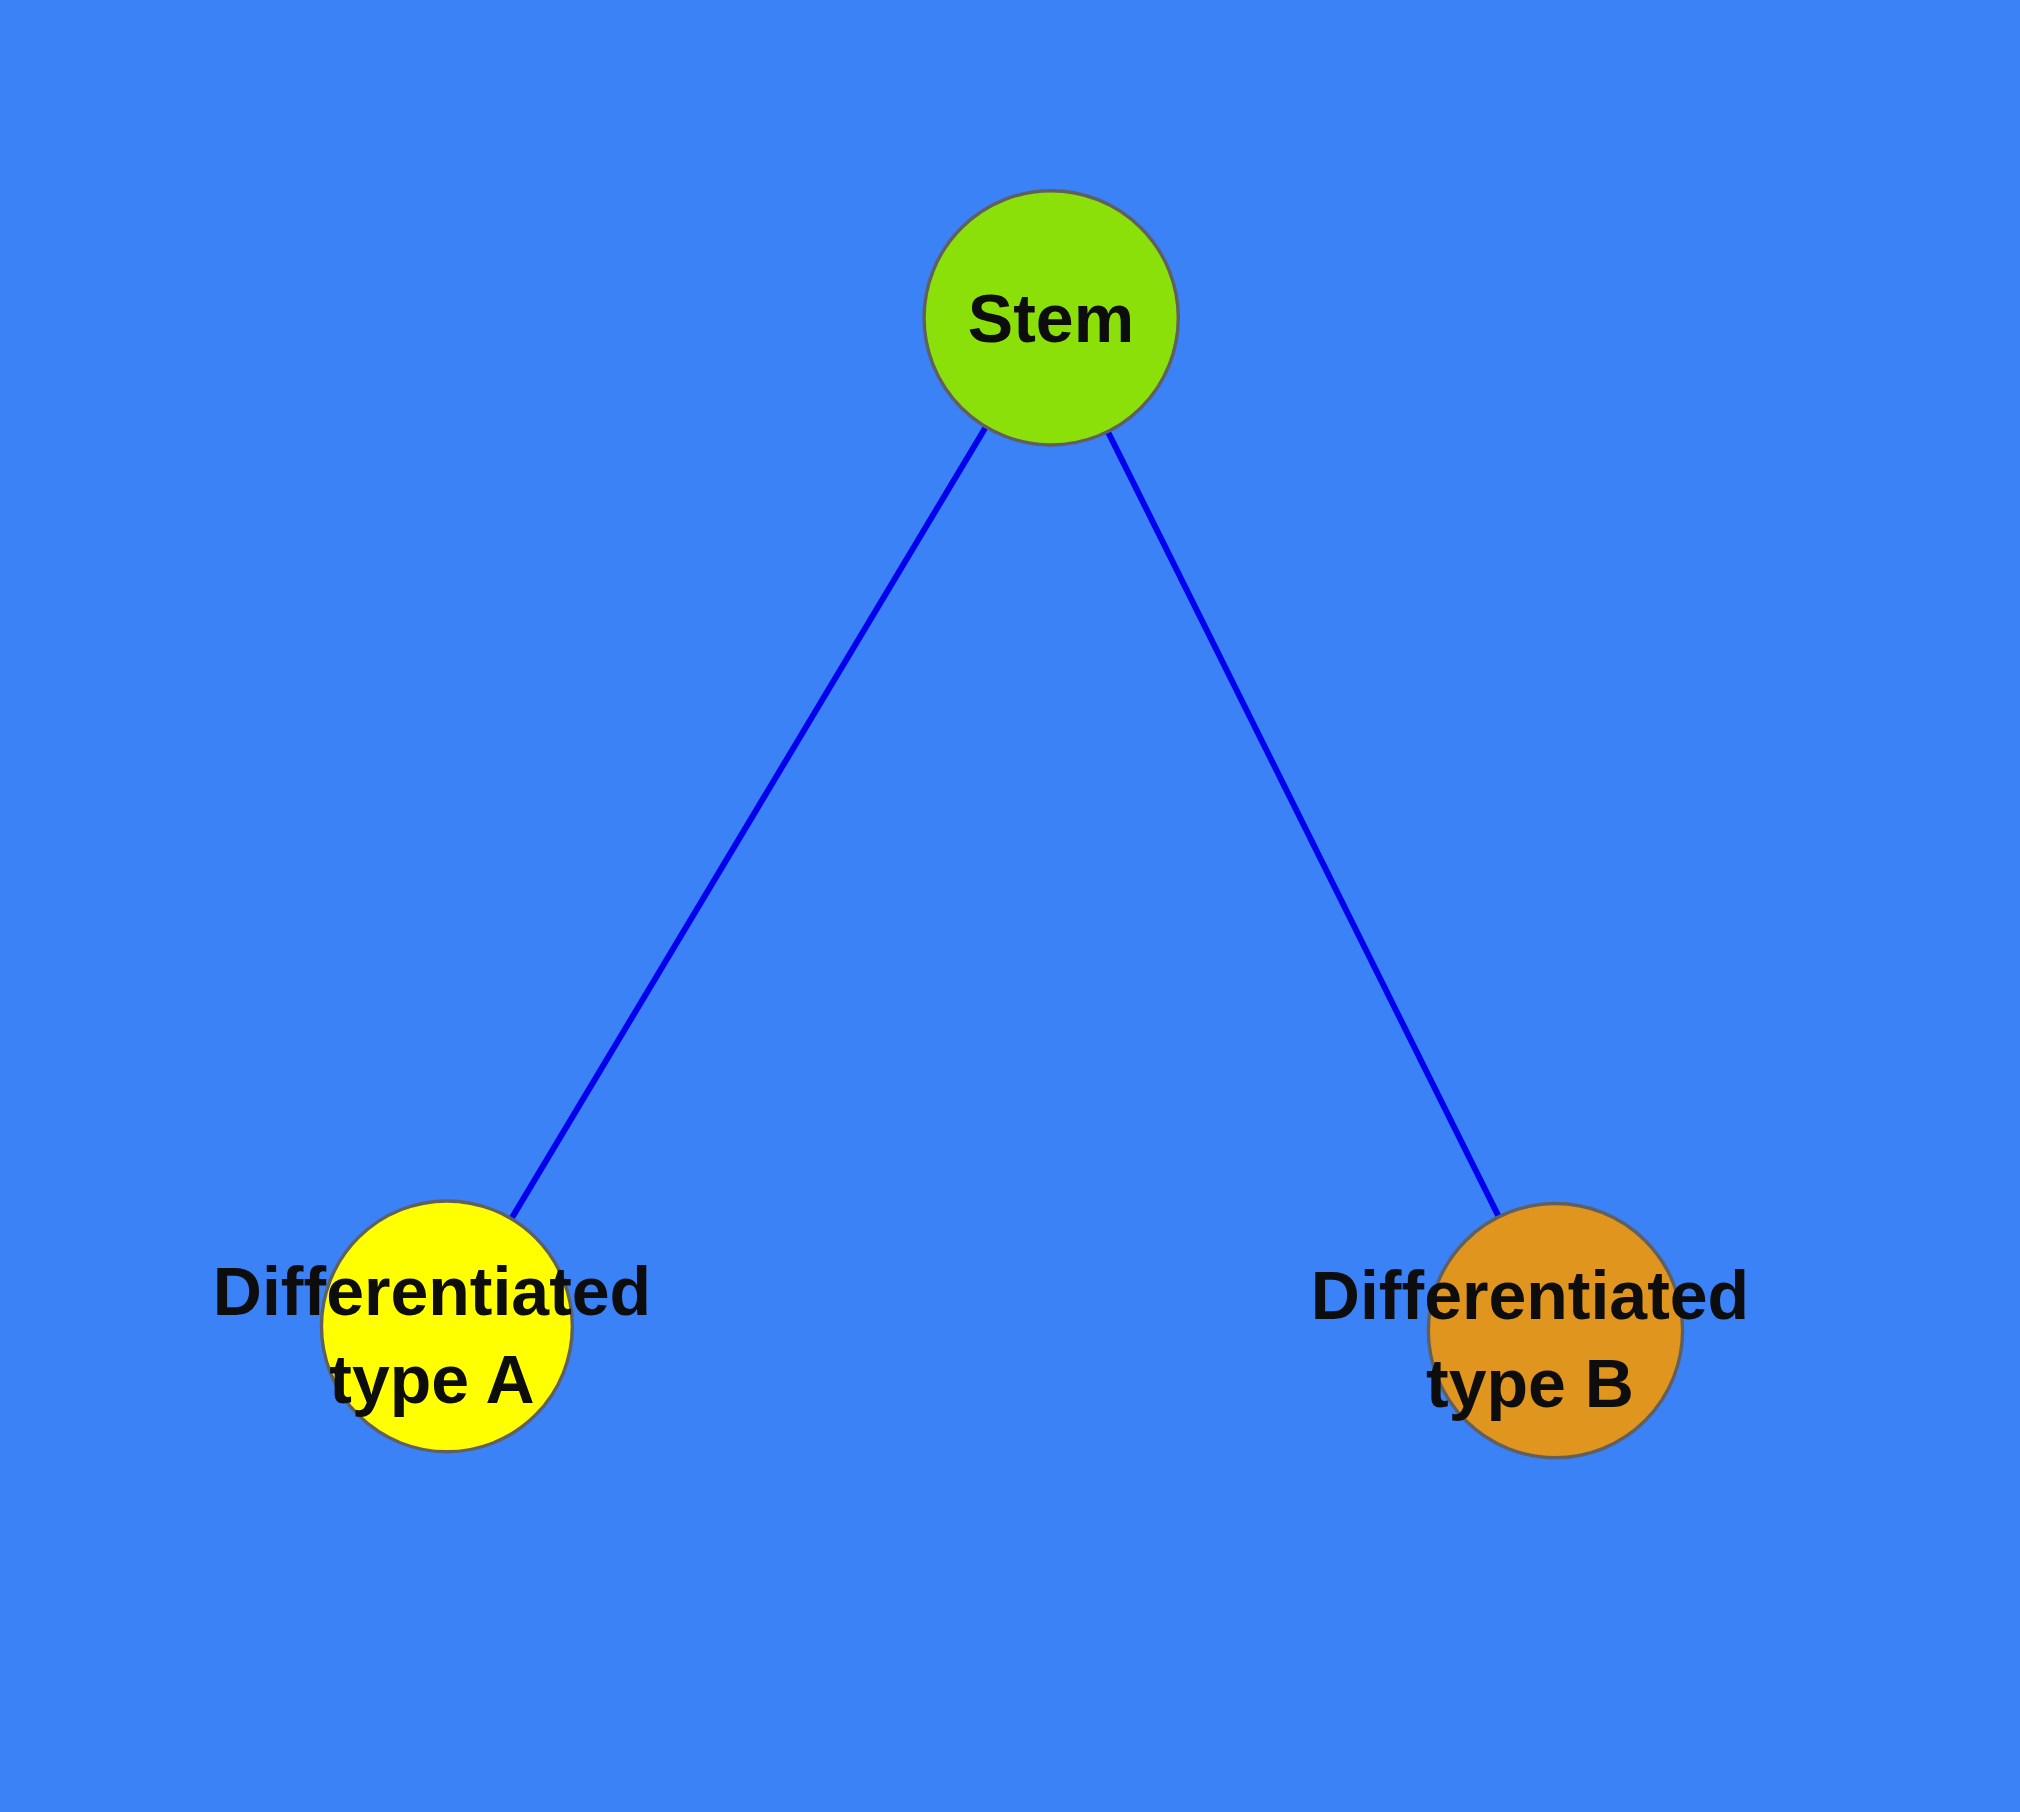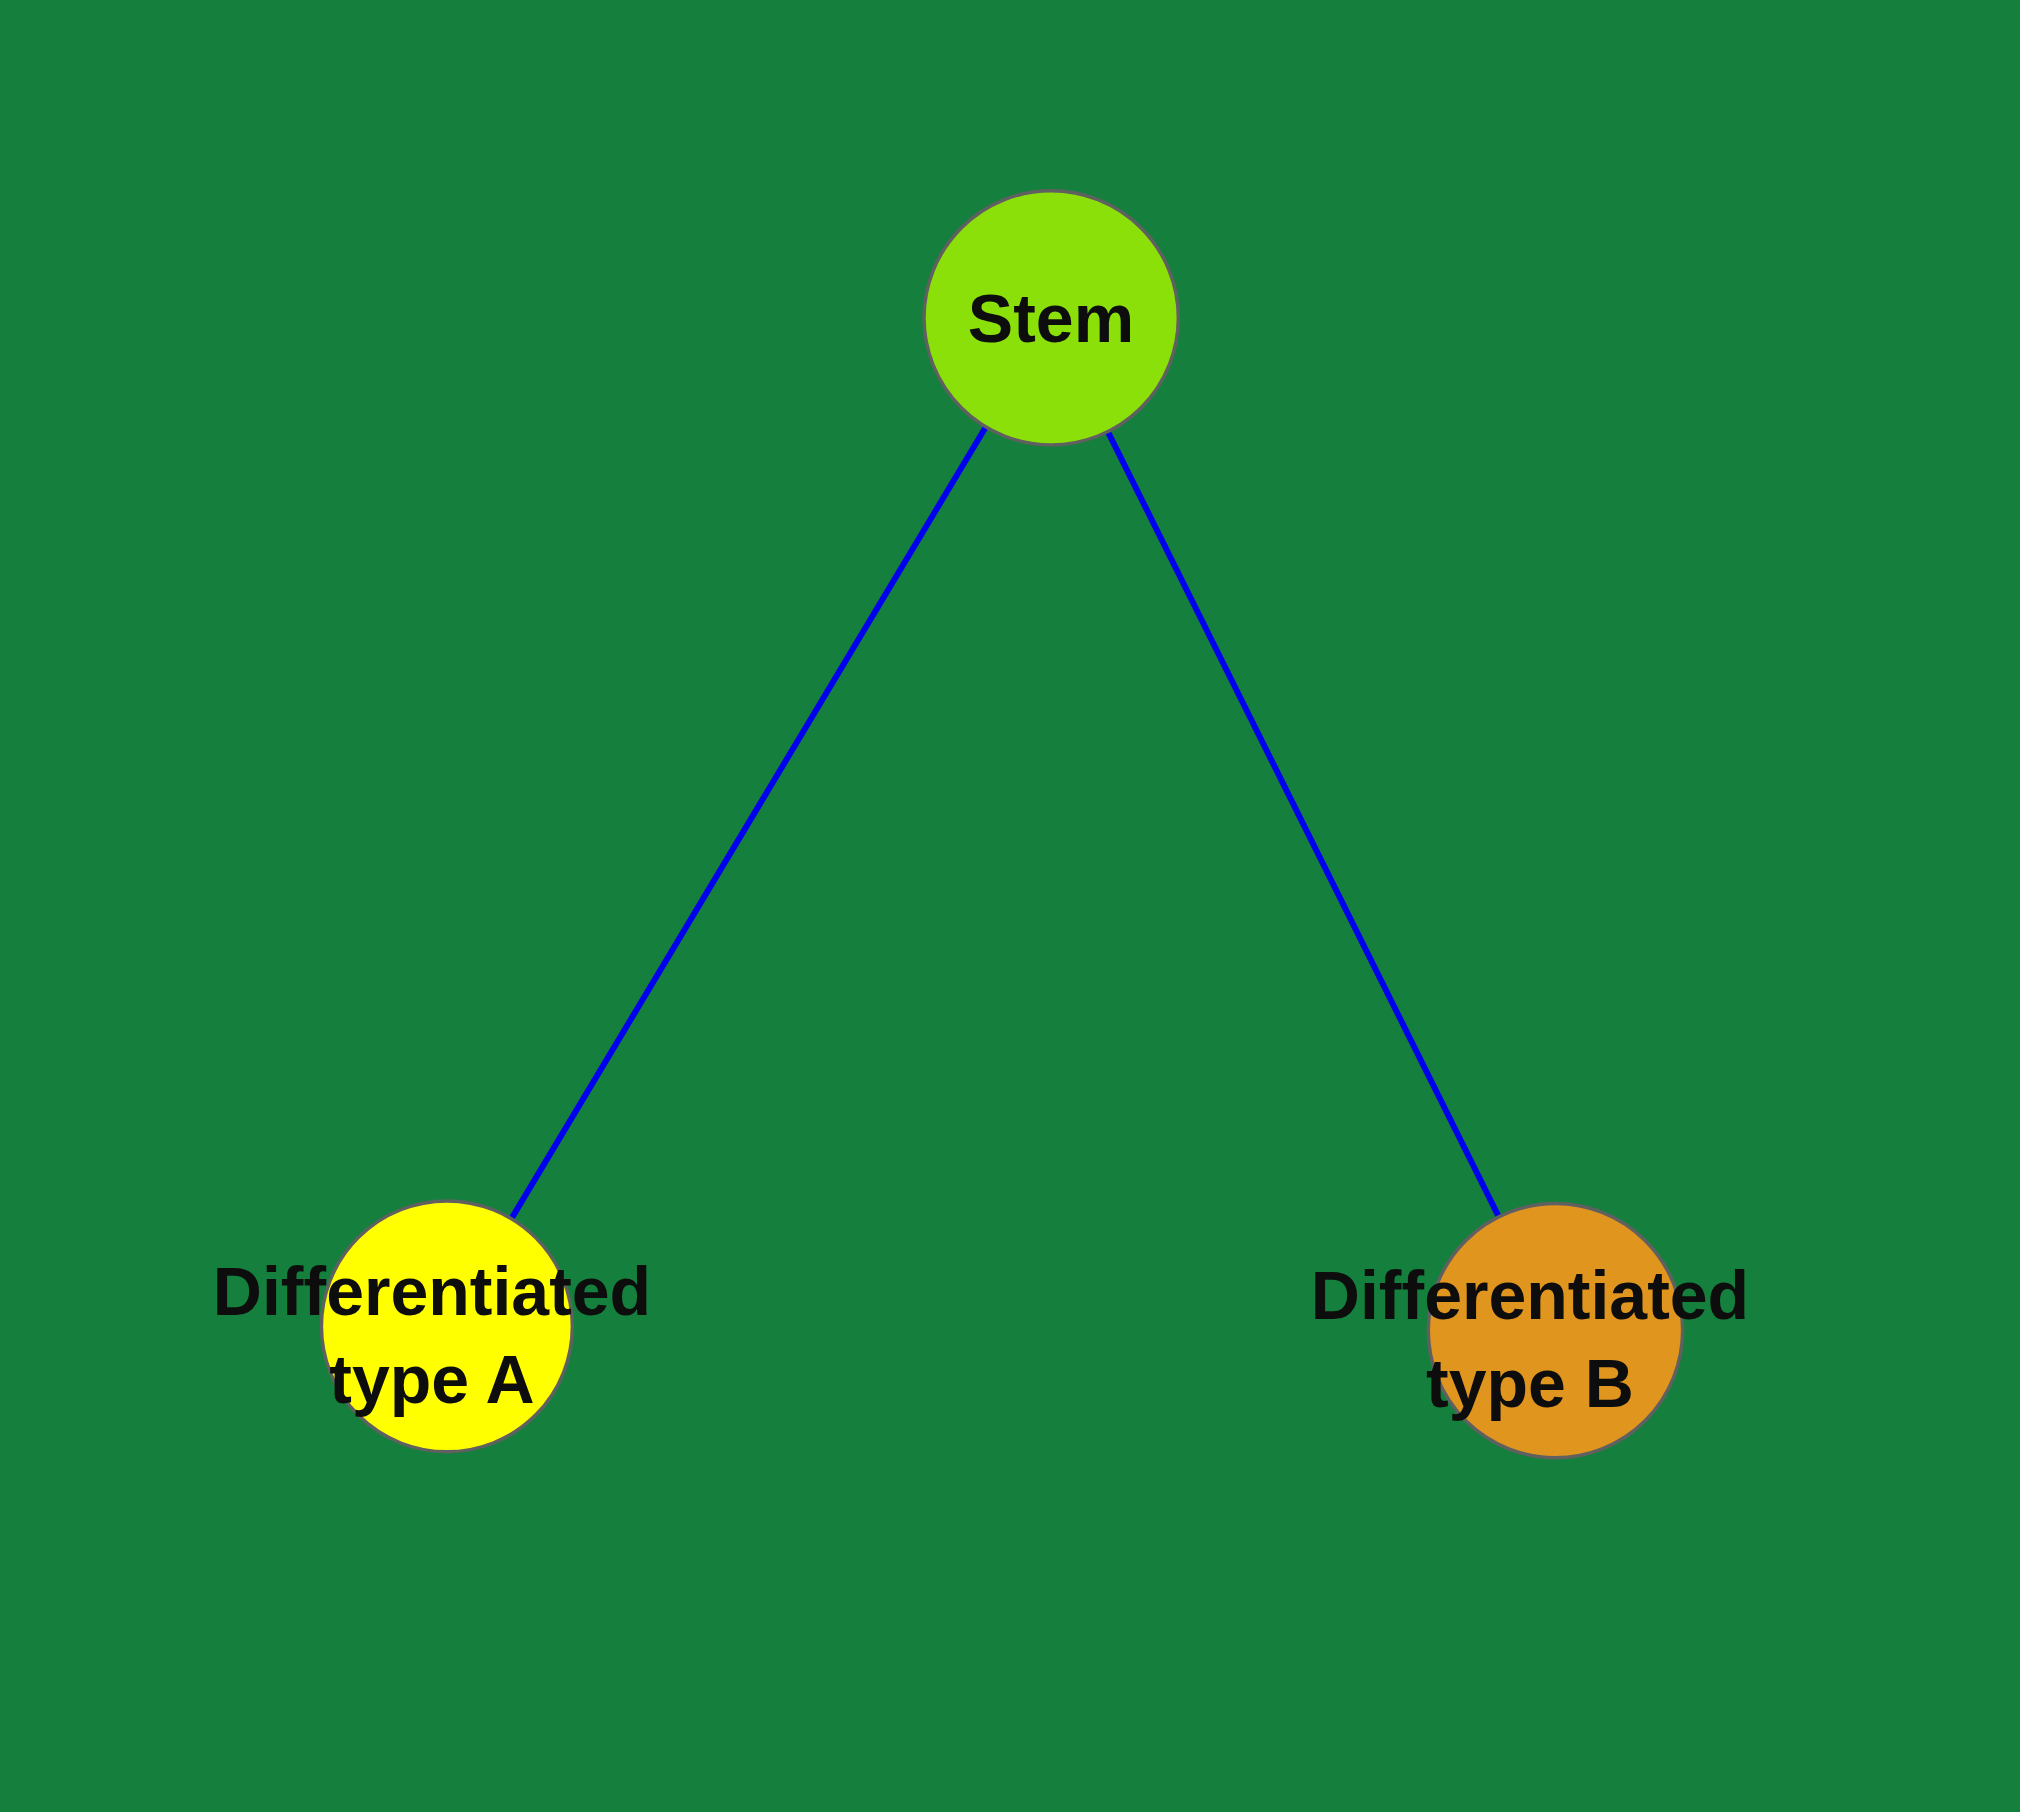--- a/index.html
+++ b/index.html
@@ -36,21 +36,21 @@
     color: #0d0d0d;
     text-align: center;
     white-space: pre-line;
     width: 593px;
     pointer-events: none;
   }
 </style>
 </head>
 <body>
 
-<div class="canvas" style="background-color: #15803d;">
+<div class="canvas" style="background-color: #3b82f6;">
 
   <svg class="graph-svg" width="2021" height="1812" viewBox="0 0 2384 2138">
 
     <line class="edge" x1="1240" y1="375" x2="527" y2="1565" stroke="#0000ee"></line>
     <line class="edge" x1="1240" y1="375" x2="1835" y2="1570" stroke="#0000ee"></line>
 
     <circle class="node" cx="1240" cy="375" r="150" fill="#8ce00a" stroke="#606060"></circle>
     <circle class="node" cx="527" cy="1565" r="148" fill="#ffff00" stroke="#606060"></circle>
     <circle class="node" cx="1835" cy="1570" r="150" fill="#e0951e" stroke="#606060"></circle>
   </svg>

